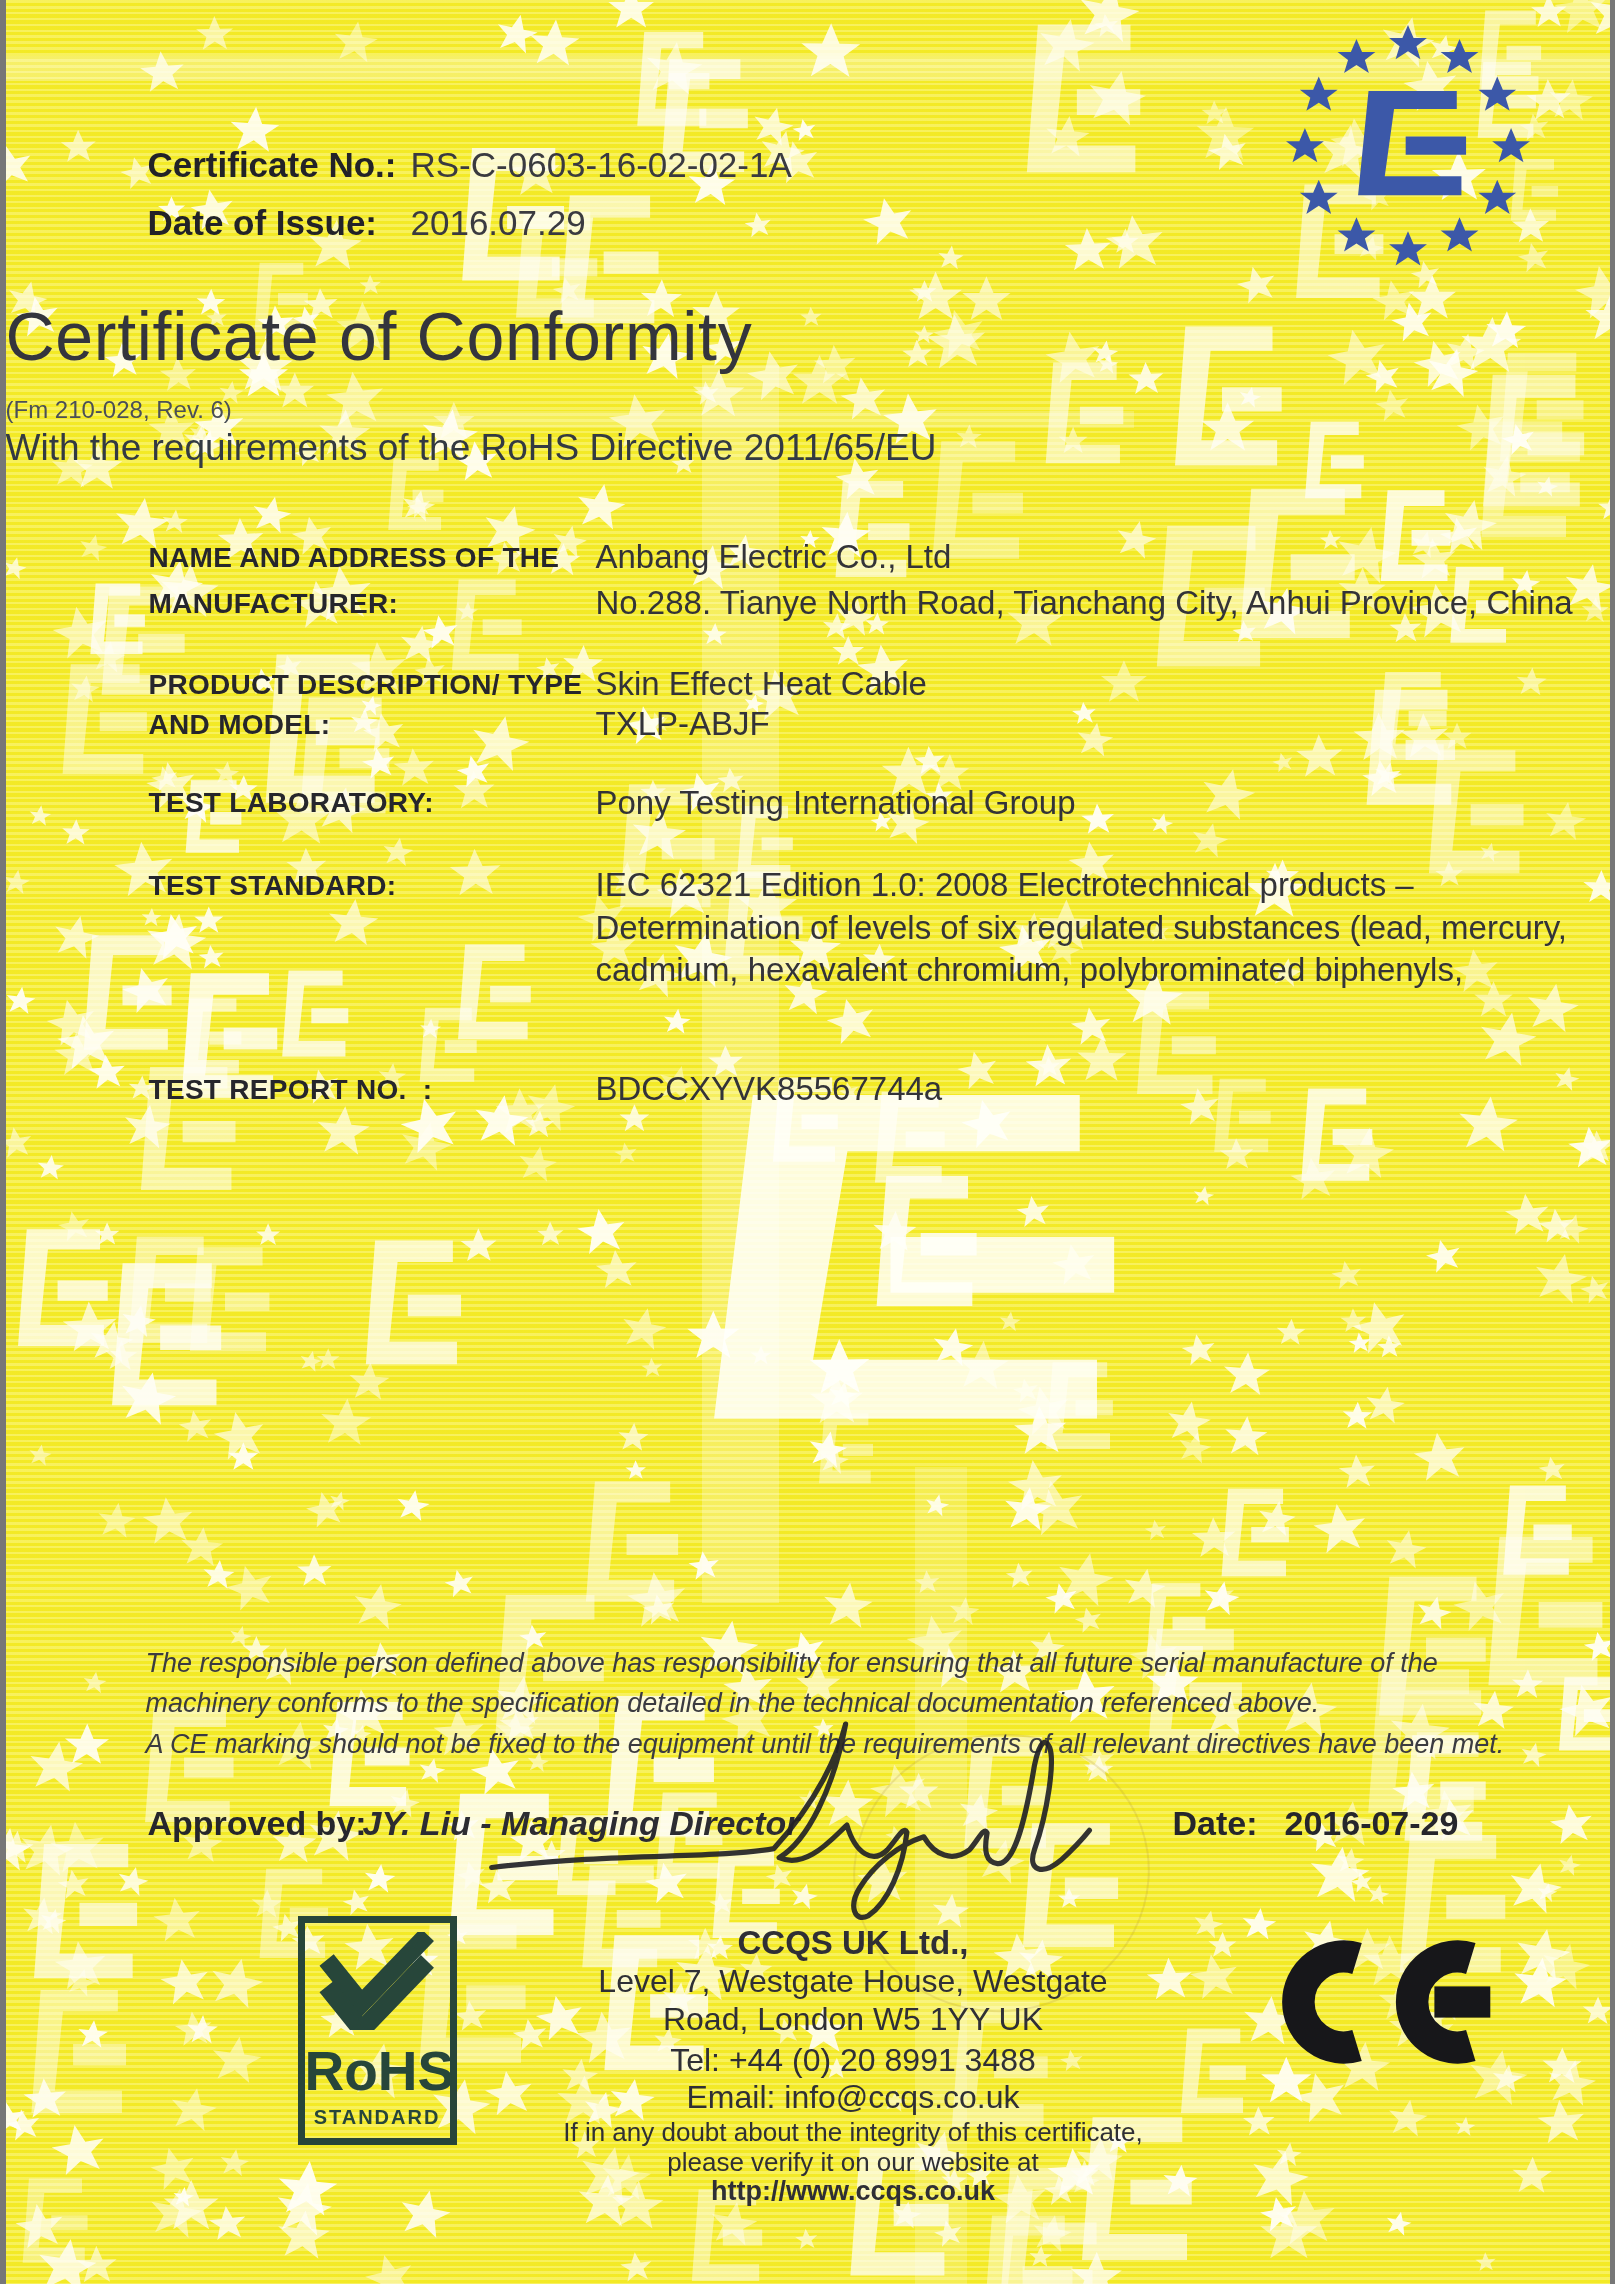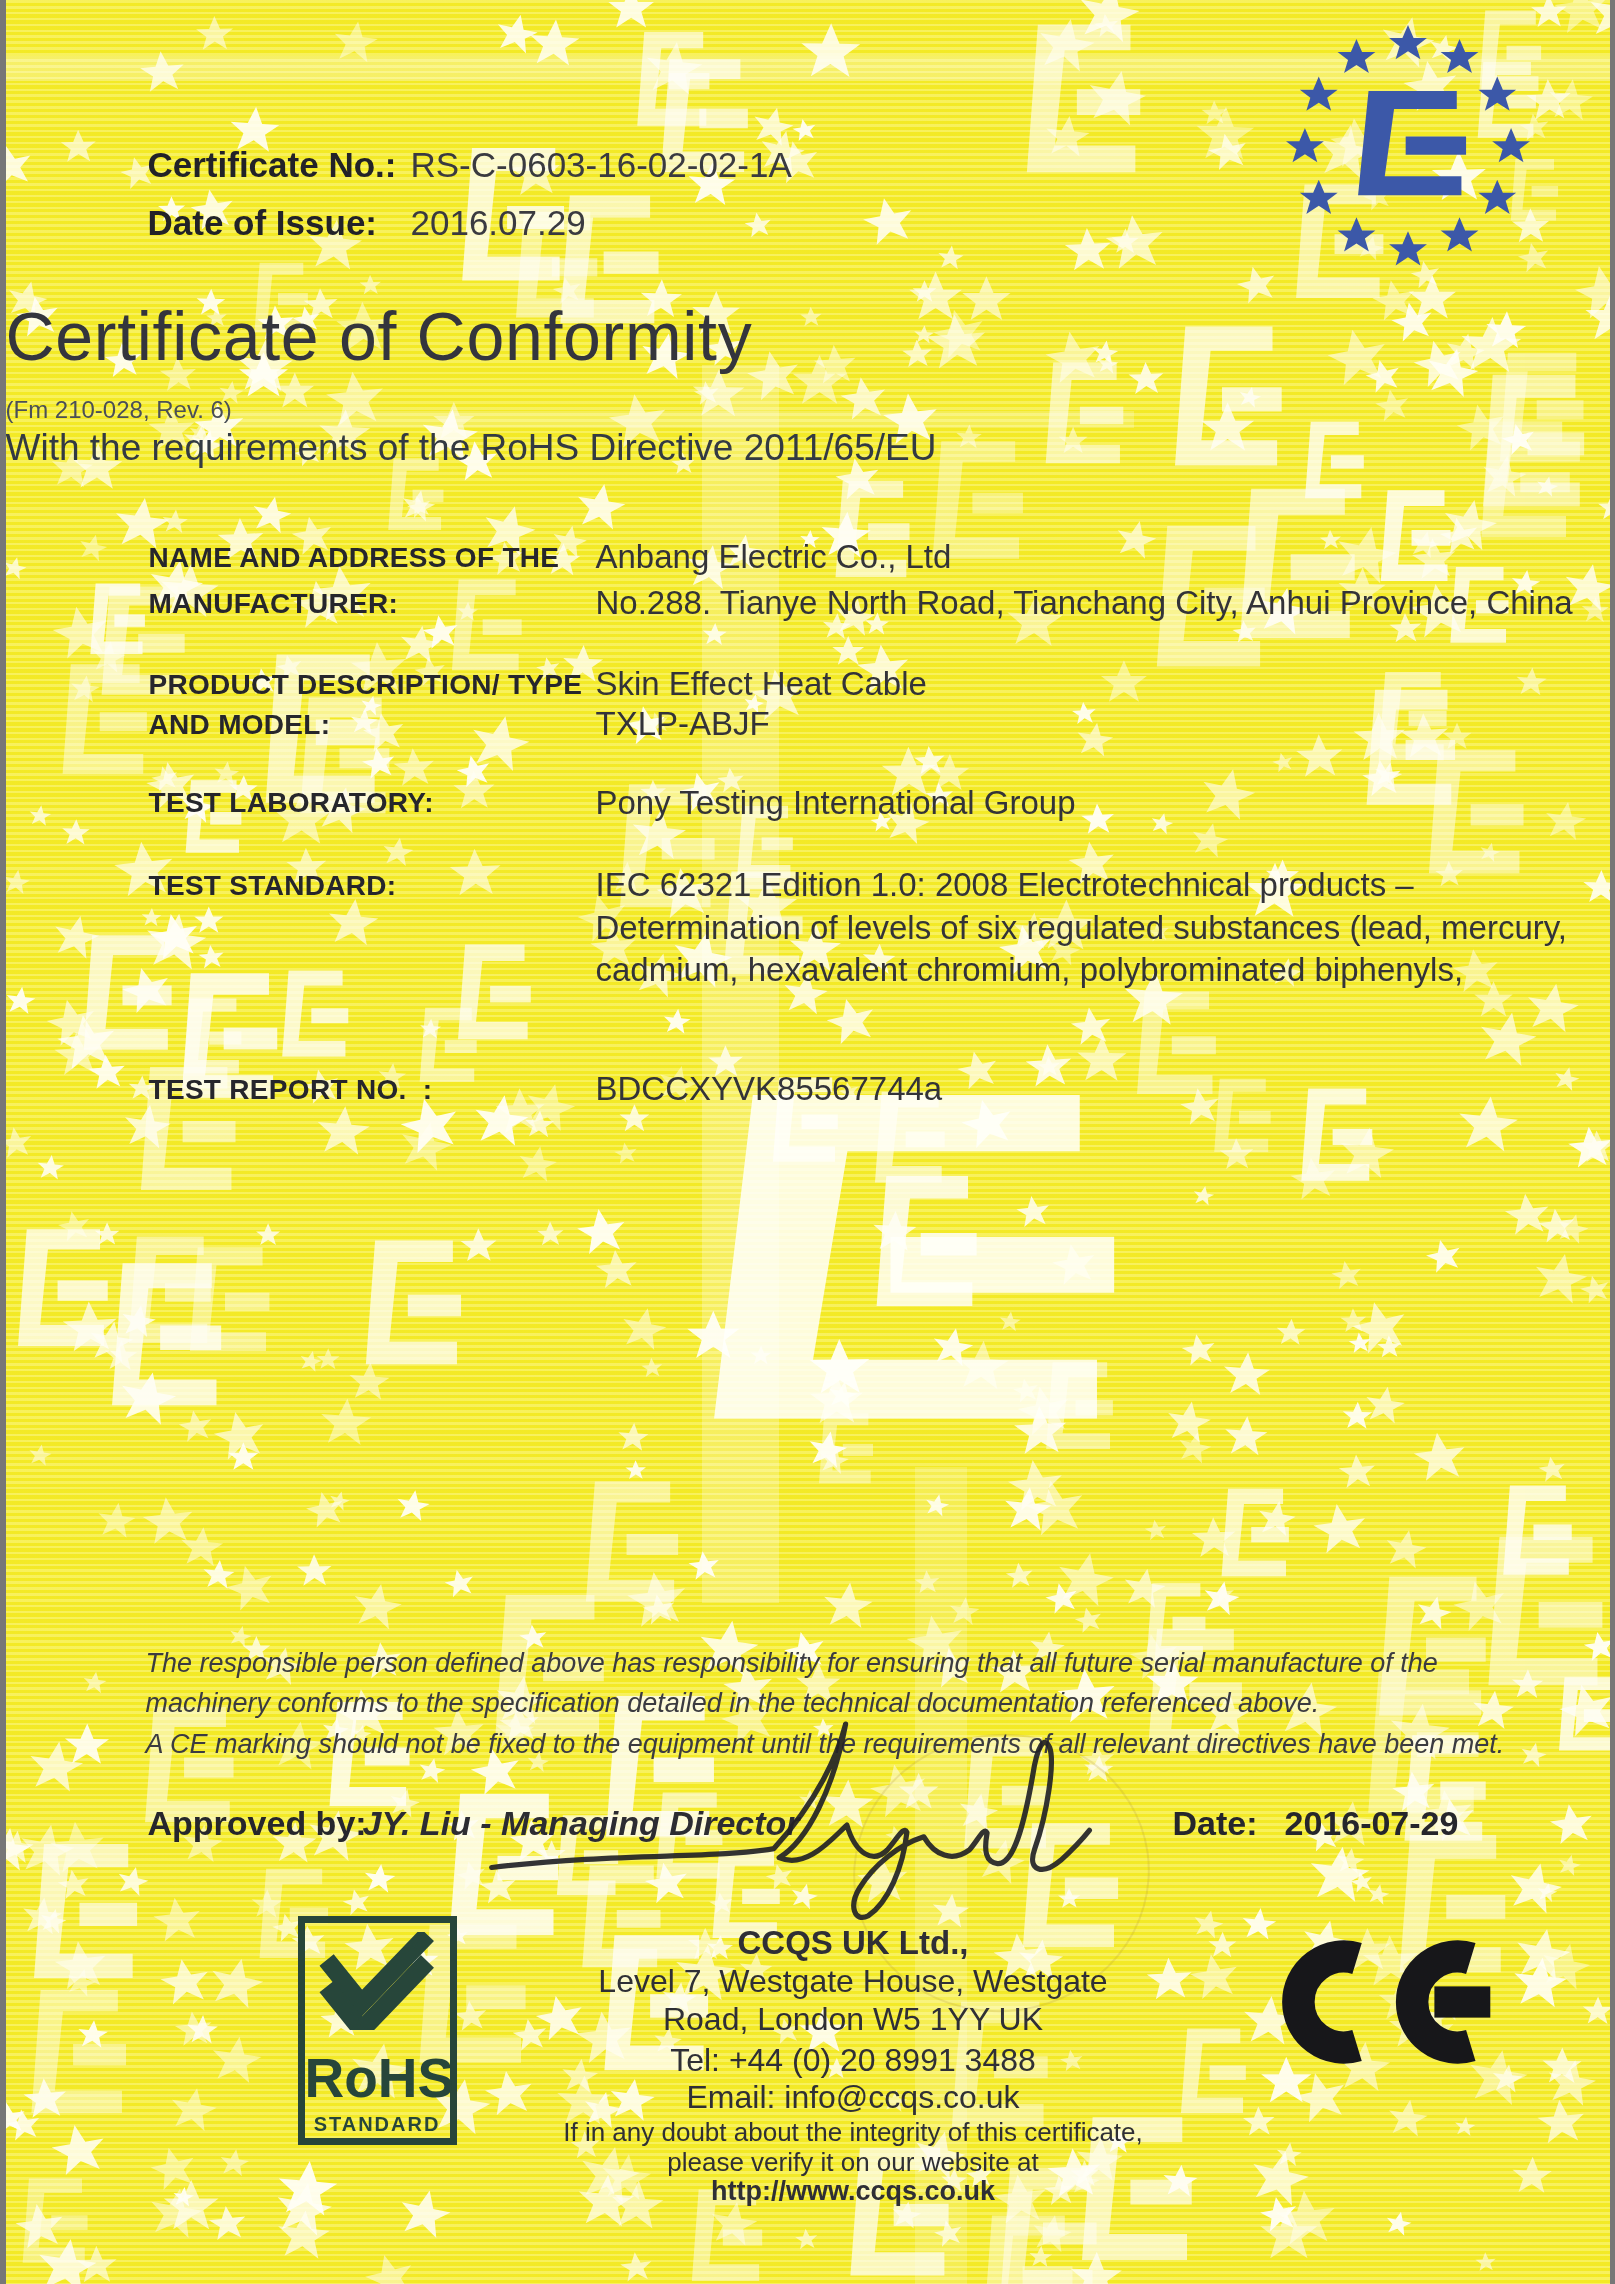--- a/index.html
+++ b/index.html
@@ -29,21 +29,21 @@
   .subtitle{font-size:37px;color:#333a42;}
   .legal{font-style:italic;font-size:27px;line-height:40px;color:#3b3b40;}
   .apr{font-weight:bold;font-size:34px;color:#26262c;}
   .aprval{font-weight:bold;font-style:italic;font-size:34px;color:#2c2c32;}
   .center{}
   .issuer-line{position:absolute;left:551px;width:593px;text-align:center;color:#2f2f35;}
   .rohs-box{
     position:absolute;left:292px;top:1916px;width:145px;height:215px;
     border:7.2px solid #27463a;z-index:3;text-align:center;
   }
-  .rohs-word{font-weight:bold;font-size:55px;color:#27463a;line-height:55px;margin-top:19px;}
+  .rohs-word{font-weight:bold;font-size:55px;color:#27463a;line-height:55px;margin-top:12px;}
   .rohs-sub{font-weight:bold;font-size:20px;letter-spacing:2px;color:#27463a;margin-top:6.5px;}
   .stamp{
     position:absolute;left:847px;top:1734px;width:293px;height:274px;border-radius:50%;
     border:2.6px solid rgba(175,145,60,0.20);z-index:2;transform:rotate(-8deg);pointer-events:none;
   }
 </style>
 </head>
 <body>
 
 <div class="page">

